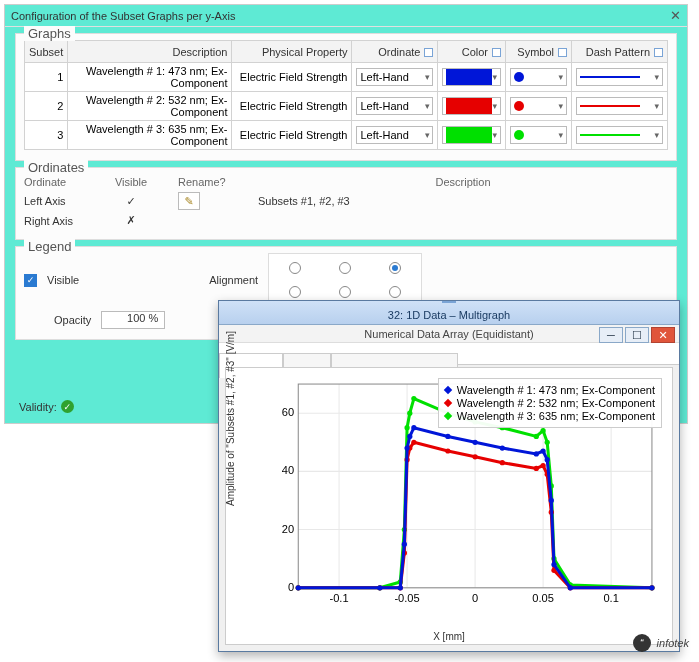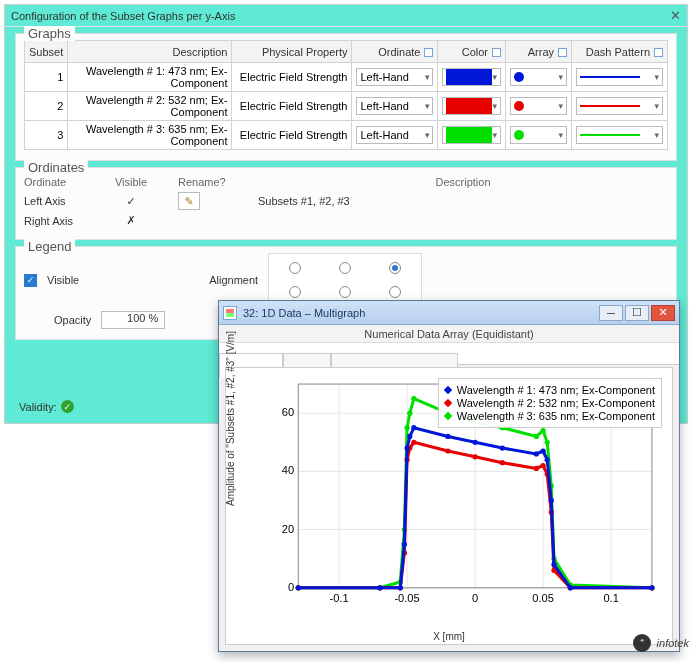--- a/index.html
+++ b/index.html
@@ -37,21 +37,21 @@
   .chk{width:13px;height:13px;border:1px solid #2a7ad1;background:#2a7ad1;display:inline-flex;align-items:center;justify-content:center;color:#fff;font-size:9px;}
   .opacity-in{width:64px;height:18px;border:1px solid #bbb;text-align:right;padding-right:6px;background:#fff;}
   .align-grid{display:grid;grid-template-columns:repeat(3,44px);grid-template-rows:repeat(2,20px);gap:4px 6px;border:1px solid #ddd;padding:4px;background:#fff;}
   .rad{width:12px;height:12px;border:1px solid #888;border-radius:50%;margin:auto;position:relative;}
   .rad.sel::after{content:"";position:absolute;inset:2px;border-radius:50%;background:#2a7ad1;}
   .validity{position:absolute;left:14px;bottom:10px;color:#333;display:flex;align-items:center;gap:4px;}
   .valid-ok{width:13px;height:13px;border-radius:50%;background:#2fa22f;display:inline-flex;align-items:center;justify-content:center;color:#fff;font-size:9px;}
 
   
   .mg-win{position:absolute; left:218px; top:300px; width:462px; height:352px; border:1px solid #5a7aa0; background:#f0f0f0; box-shadow:0 4px 10px rgba(0,0,0,.3);}
-  .mg-title{height:24px;display:flex;align-items:center;background:linear-gradient(#cfe1f7,#b8d0ee);padding:0 4px;gap:6px;color:#1a3b62;border-bottom:1px solid #8aa8c8;}
+  .mg-title{height:24px;display:flex;align-items:center;background:linear-gradient(#cfe1f7,#b8d0ee);padding:0 4px;gap:6px;color:#1a3b62;border-bottom:1px solid #8aa8c8;flex-direction:column;}
   .mg-title .icon{width:14px;height:14px;display:inline-block;background:#fff;border:1px solid #7aa4d6;position:relative;}
   .mg-title .icon::after{content:"";position:absolute;inset:2px;background:linear-gradient(#f77,#f77 50%,#7f7 50%,#7f7);}
   .winbtns{margin-left:auto;display:flex;gap:2px;}
   .winbtn{width:24px;height:16px;border:1px solid #8aa8c8;background:#e7eef7;display:flex;align-items:center;justify-content:center;color:#234;}
   .winbtn.cl{background:#e0553b;color:#fff;border-color:#b24332;}
   .subtitle{height:18px;text-align:center;color:#444;background:#f3f3f3;line-height:18px;border-bottom:1px solid #ddd;}
   .tabs{display:flex;gap:0;background:#fff;border-bottom:1px solid #ccc;height:22px;}
   .tab{padding:12px 10px;color:#444;border:1px solid #ccc;border-bottom:none;margin-top:10px;background:#f6f6f6;}
   .tab.active{background:#fff;}
   .plot-area{position:absolute;left:6px;right:6px;top:66px;bottom:6px;background:#fff;border:1px solid #ccc;}
@@ -77,21 +77,21 @@
   <div class="group">
     <span class="gtitle">Graphs</span>
     <table class="graph-tbl">
       <thead>
           <tr>
         <th style="width:42px">Subset</th>
         <th>Description</th>
         <th style="width:120px">Physical Property</th>
         <th style="width:86px"><span>Ordinate</span><span class="hdr-sq"></span></th>
         <th style="width:66px"><span>Color</span><span class="hdr-sq"></span></th>
-        <th style="width:66px"><span>Array</span><span class="hdr-sq"></span></th>
+        <th style="width:66px"><span>Symbol</span><span class="hdr-sq"></span></th>
         <th style="width:96px"><span>Dash Pattern</span><span class="hdr-sq"></span></th>
       </tr>
         </thead>
       <tbody id="graph-rows">
           <tr>
             <td style="text-align:right">1</td>
     <td>Wavelength # 1: 473 nm; Ex-Component</td>
     <td>Electric Field Strength</td>
     <td>
               <div class="combo">

